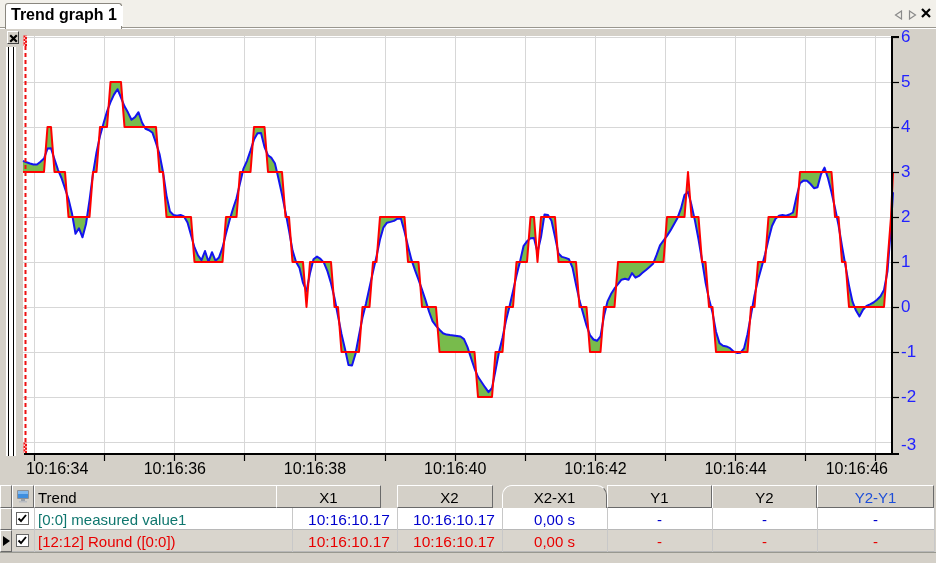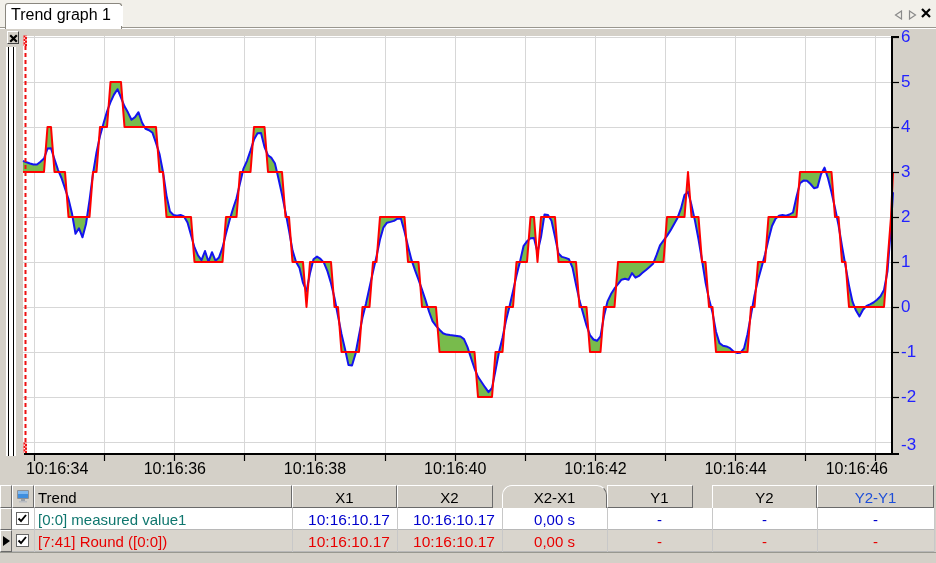--- a/index.html
+++ b/index.html
@@ -1,21 +1,21 @@
 <!DOCTYPE html>
 <html><head><meta charset="utf-8"><style>
 *{margin:0;padding:0;box-sizing:border-box}
 body{width:936px;height:563px;position:relative;font-family:"Liberation Sans",sans-serif;background:#d4d0c8;overflow:hidden}
 .abs{position:absolute}
 </style></head>
 <body>
 
 <div class="abs" style="left:0;top:0;width:936px;height:28px;background:#f2f0ea;border-bottom:1px solid #9a978f;box-shadow:0 1px 0 #ffffff"></div>
 <div class="abs" style="left:5px;top:3px;width:117px;height:26px;background:#fff;border:1px solid #8a877f;border-bottom:none;border-radius:3px 3px 0 0"></div>
-<div class="abs" style="left:11px;top:6px;width:112px;height:20px;background:#fff;font-weight:normal;font-size:16px;color:#000">Trend graph 1</div>
+<div class="abs" style="left:11px;top:6px;width:112px;height:20px;background:#fff;font-weight:bold;font-size:16px;color:#000">Trend graph 1</div>
 <svg class="abs" style="left:894px;top:10px" width="9" height="10">
     <path d="M7.5 1 L1.5 5 L7.5 9 Z" fill="none" stroke="#8a8a8a" stroke-width="1.2"></path>
   </svg>
 <svg class="abs" style="left:908px;top:10px" width="9" height="10">
     <path d="M1.5 1 L7.5 5 L1.5 9 Z" fill="none" stroke="#8a8a8a" stroke-width="1.2"></path>
   </svg>
 <svg class="abs" style="left:921px;top:8px" width="10" height="10">
     <path d="M1 1 L9 9 M9 1 L1 9" stroke="#000" stroke-width="2.2"></path>
   </svg>
 
@@ -126,30 +126,30 @@
 <rect x="23.6" y="451.50" width="1.4" height="1.3" fill="#ffffff"></rect>
     </g>
 </svg>
 
 <div class="abs" style="left:0;top:485px;width:936px;height:78px;background:#d4d0c8"></div>
 <div class="abs" style="left:0px;top:485px;width:12px;height:23px;background:#d4d0c8;border-top:1px solid #fff;border-left:1px solid #fff;border-right:1px solid #6a6a6a;border-bottom:1px solid #6a6a6a;"></div>
 <div class="abs" style="left:12px;top:485px;width:22px;height:23px;background:#d4d0c8;border-top:1px solid #fff;border-left:1px solid #fff;border-right:1px solid #6a6a6a;border-bottom:1px solid #6a6a6a;"></div>
 <div class="abs" style="left:34px;top:485px;width:258px;height:23px;background:#d4d0c8;border-top:1px solid #fff;border-left:1px solid #fff;border-right:1px solid #6a6a6a;border-bottom:1px solid #6a6a6a;">
     <span style="position:absolute;left:3px;top:3px;font-size:15px;color:#000">Trend</span>
   </div>
-<div class="abs" style="left:292px;top:485px;width:105px;height:23px;background:#d4d0c8;border-top:1px solid #fff;border-left:1px solid #fff;border-right:1px solid #6a6a6a;border-bottom:1px solid #6a6a6a;">
+<div class="abs" style="left:276px;top:485px;width:105px;height:23px;background:#d4d0c8;border-top:1px solid #fff;border-left:1px solid #fff;border-right:1px solid #6a6a6a;border-bottom:1px solid #6a6a6a;">
     <span style="position:absolute;left:0;top:3px;width:103px;text-align:center;font-size:15px;color:#000">X1</span>
   </div>
 <div class="abs" style="left:397px;top:485px;width:96px;height:23px;background:#d4d0c8;border-top:1px solid #fff;border-left:1px solid #fff;border-right:1px solid #6a6a6a;border-bottom:1px solid #6a6a6a;">
     <span style="position:absolute;left:0;top:3px;width:103px;text-align:center;font-size:15px;color:#000">X2</span>
   </div>
 <div class="abs" style="left:502px;top:485px;width:105px;height:38px;background:#d4d0c8;border-top:1px solid #fff;border-left:1px solid #fff;border-right:1px solid #6a6a6a;border-bottom:1px solid #6a6a6a;border-radius:10px;">
     <span style="position:absolute;left:0;top:3px;width:103px;text-align:center;font-size:15px;color:#000">X2-X1</span>
   </div>
-<div class="abs" style="left:607px;top:485px;width:86px;height:23px;background:#d4d0c8;border-top:1px solid #fff;border-left:1px solid #fff;border-right:1px solid #6a6a6a;border-bottom:1px solid #6a6a6a;">
+<div class="abs" style="left:607px;top:485px;width:105px;height:23px;background:#d4d0c8;border-top:1px solid #fff;border-left:1px solid #fff;border-right:1px solid #6a6a6a;border-bottom:1px solid #6a6a6a;">
     <span style="position:absolute;left:0;top:3px;width:103px;text-align:center;font-size:15px;color:#000">Y1</span>
   </div>
 <div class="abs" style="left:712px;top:485px;width:105px;height:28px;background:#d4d0c8;border-top:1px solid #fff;border-left:1px solid #fff;border-right:1px solid #6a6a6a;border-bottom:1px solid #6a6a6a;">
     <span style="position:absolute;left:0;top:3px;width:103px;text-align:center;font-size:15px;color:#000">Y2</span>
   </div>
 <div class="abs" style="left:817px;top:485px;width:117px;height:23px;background:#d4d0c8;border-top:1px solid #fff;border-left:1px solid #fff;border-right:1px solid #6a6a6a;border-bottom:1px solid #6a6a6a;">
     <span style="position:absolute;left:0;top:3px;width:115px;text-align:center;font-size:15px;color:#1d4ed8">Y2-Y1</span>
   </div>
 <svg class="abs" style="left:16px;top:489px" width="14" height="14">
 <rect x="1" y="1" width="12" height="9" fill="#8c9096" rx="1"></rect>
@@ -186,20 +186,20 @@
 <div class="abs" style="left:502px;top:530px;width:1px;height:22px;background:#c8c8c8"></div>
 <div class="abs" style="left:607px;top:530px;width:1px;height:22px;background:#c8c8c8"></div>
 <div class="abs" style="left:712px;top:530px;width:1px;height:22px;background:#c8c8c8"></div>
 <div class="abs" style="left:817px;top:530px;width:1px;height:22px;background:#c8c8c8"></div>
 <div class="abs" style="left:934px;top:530px;width:1px;height:22px;background:#c8c8c8"></div>
 <div class="abs" style="left:34px;top:530px;width:1px;height:22px;background:#c8c8c8"></div>
 <svg class="abs" style="left:16px;top:534px" width="14" height="14">
 <rect x="0.5" y="0.5" width="12" height="12" fill="#fff" stroke="#666"></rect>
 <path d="M2.5 6.5 L5 9 L10 3" stroke="#000" stroke-width="1.9" fill="none"></path>
 </svg>
-<div class="abs" style="left:38px;top:533px;font-size:15px;color:#e80000">[7:41] Round ([0:0])</div>
+<div class="abs" style="left:38px;top:533px;font-size:15px;color:#e80000">[12:12] Round ([0:0])</div>
 <div class="abs" style="left:292px;top:533px;width:98px;text-align:right;font-size:15.5px;color:#e80000">10:16:10.17</div>
 <div class="abs" style="left:397px;top:533px;width:98px;text-align:right;font-size:15.5px;color:#e80000">10:16:10.17</div>
 <div class="abs" style="left:502px;top:533px;width:105px;text-align:center;font-size:15px;color:#e80000">0,00 s</div>
 <div class="abs" style="left:607px;top:533px;width:105px;text-align:center;font-size:15px;color:#e80000">-</div>
 <div class="abs" style="left:712px;top:533px;width:105px;text-align:center;font-size:15px;color:#e80000">-</div>
 <div class="abs" style="left:817px;top:533px;width:117px;text-align:center;font-size:15px;color:#e80000">-</div>
 <div class="abs" style="left:3px;top:536px;width:0;height:0;border-left:7px solid #000;border-top:5px solid transparent;border-bottom:5px solid transparent"></div>
 <div class="abs" style="left:0;top:552px;width:936px;height:11px;background:#d4d0c8;border-top:1px solid #989890"></div>
 </body></html>

